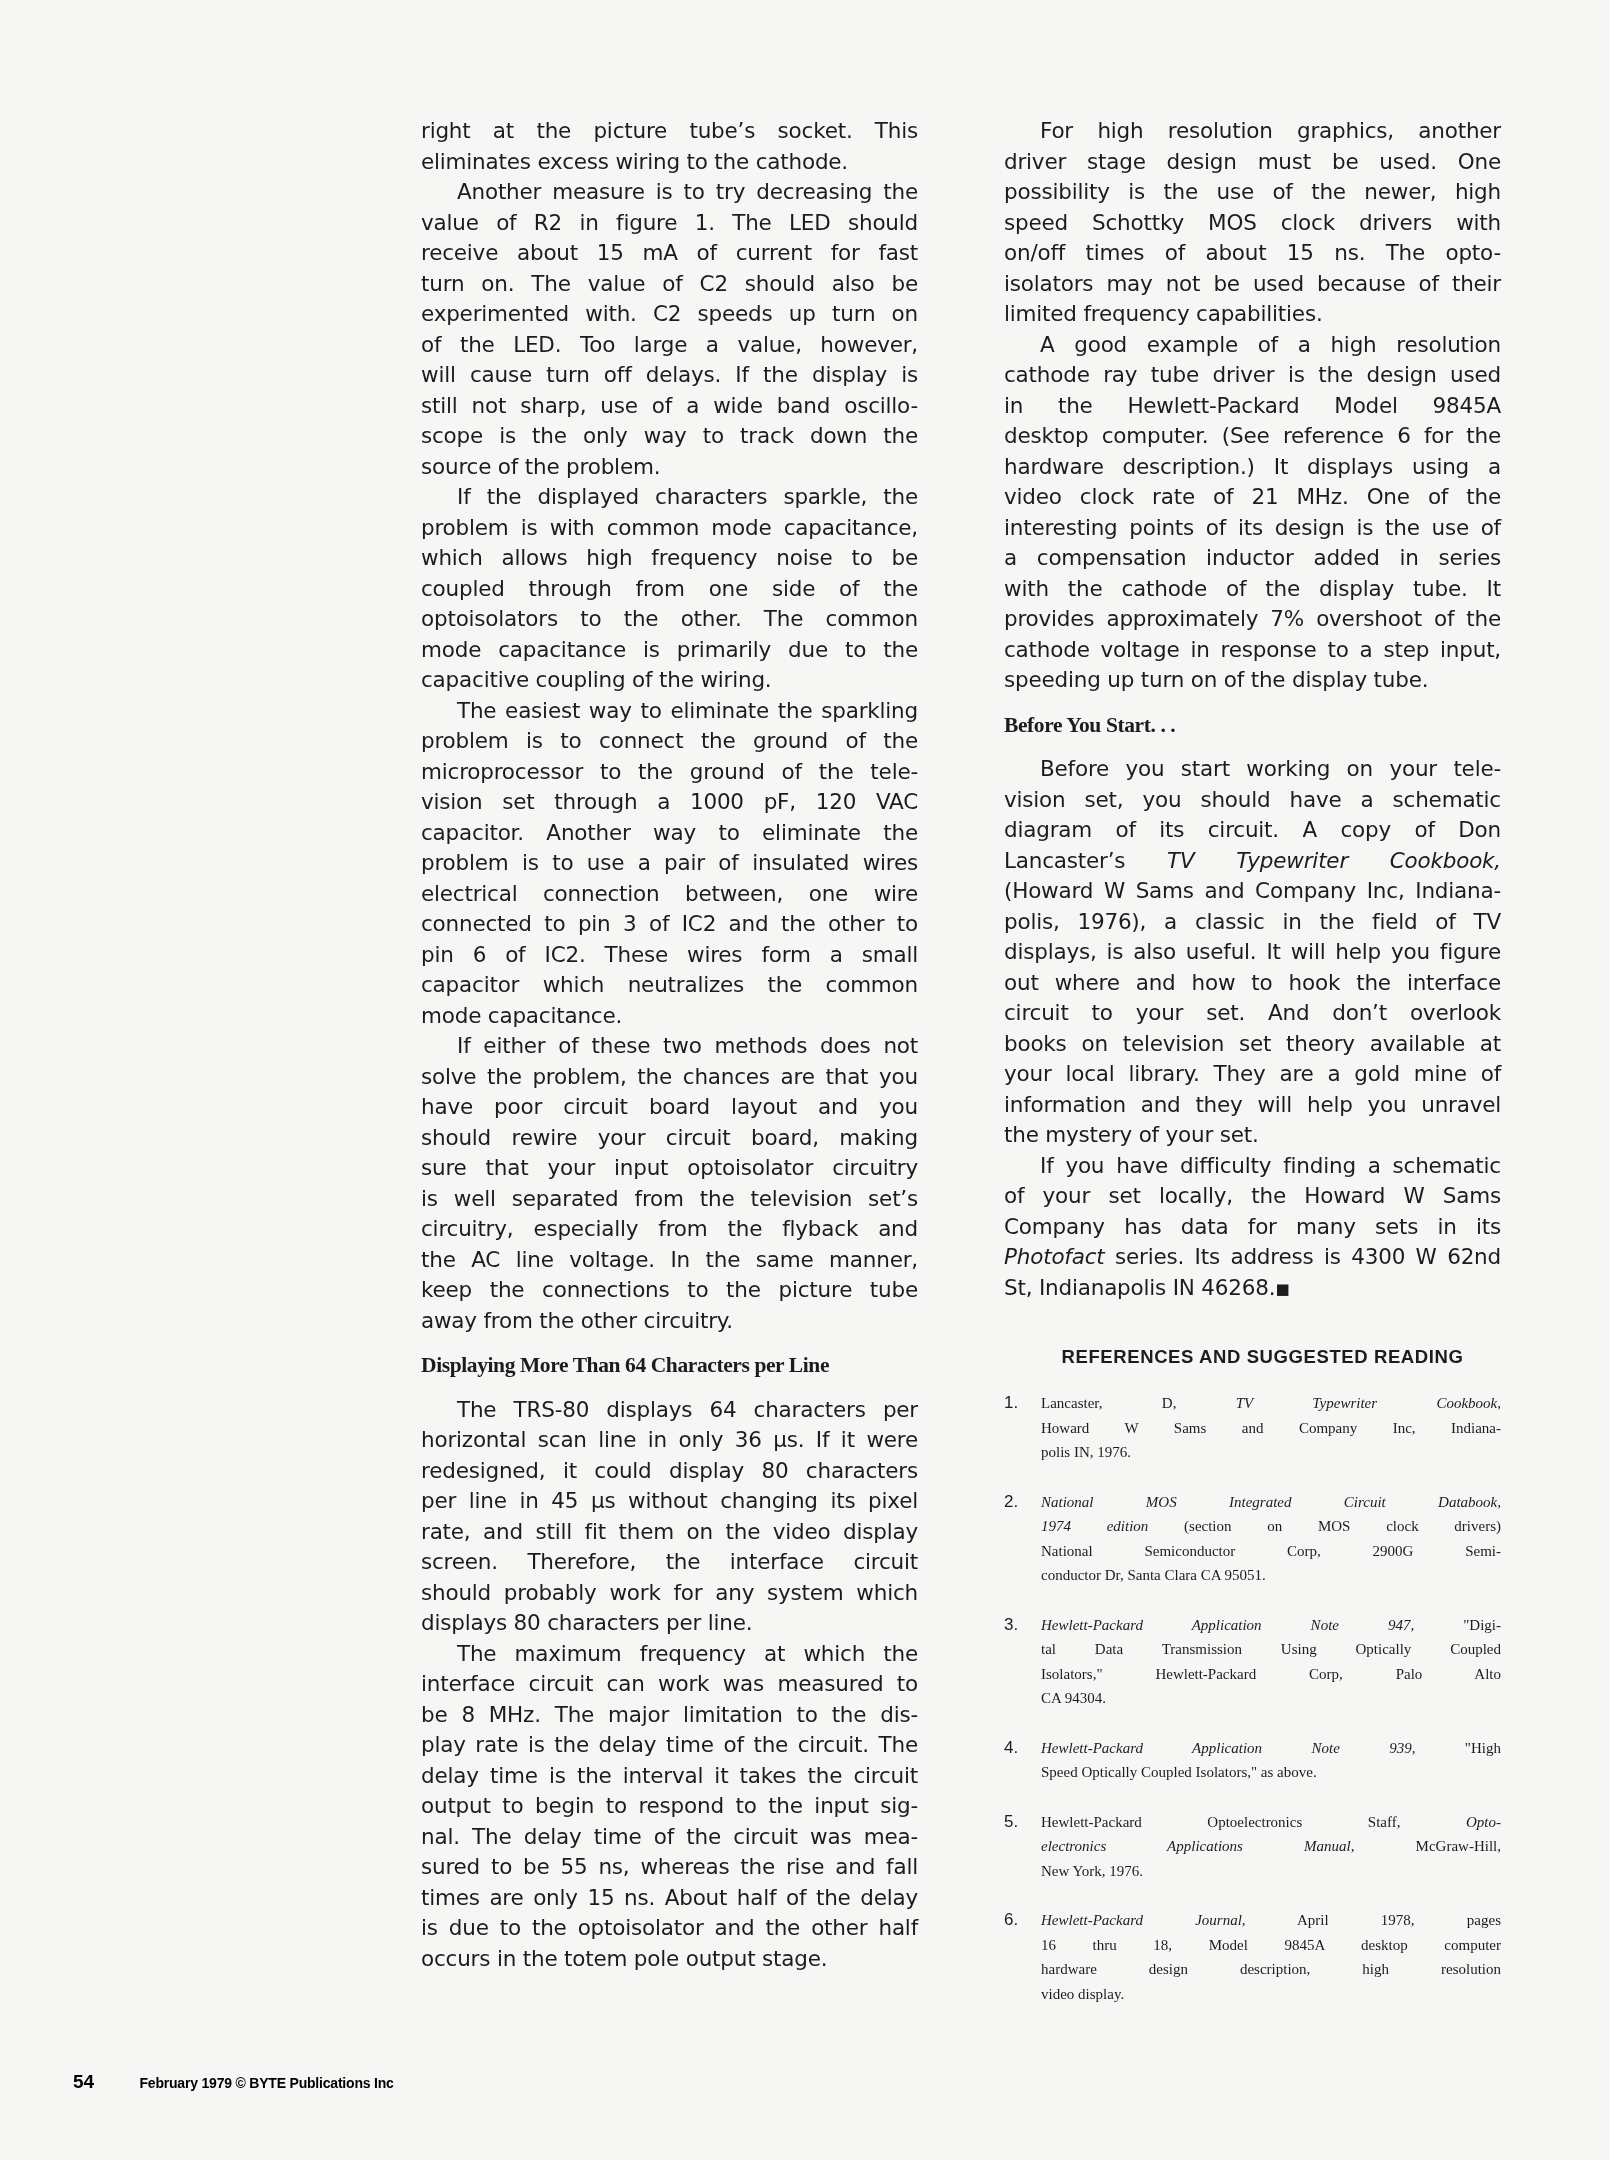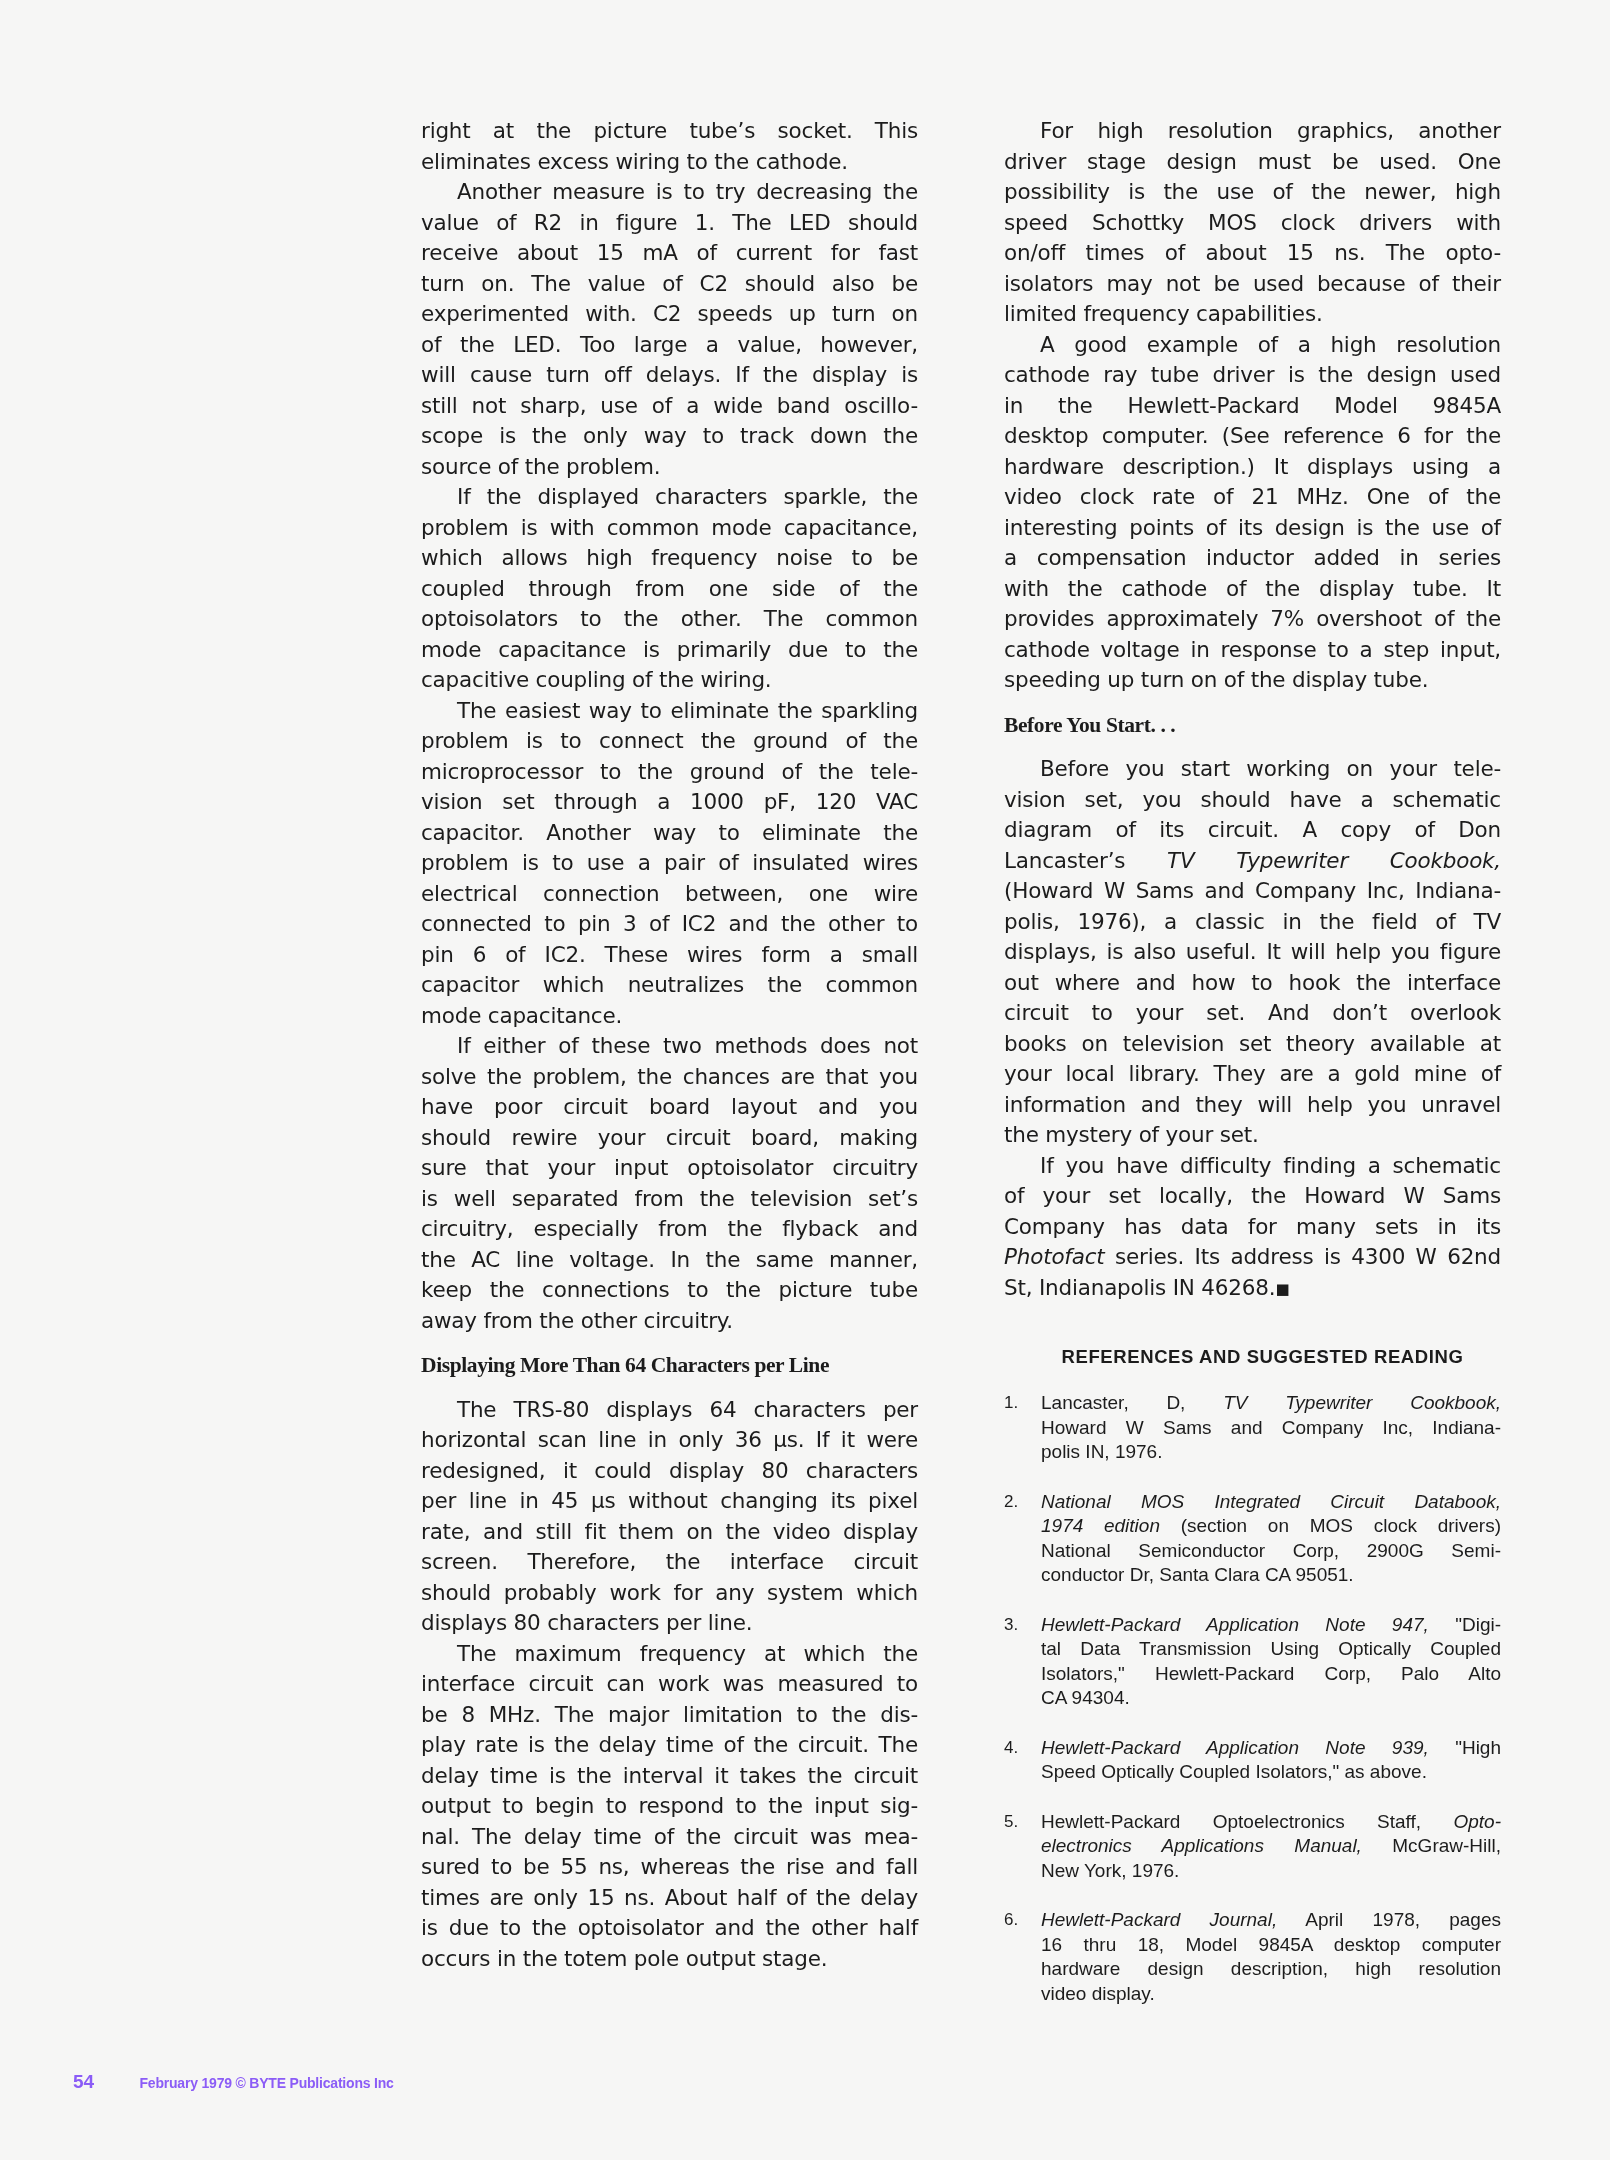--- a/index.html
+++ b/index.html
@@ -63,38 +63,38 @@
   }
   .ref-num {
     position: absolute;
     left: 0; top: 0;
     font-family: "Liberation Sans", sans-serif;
     font-size: 17px;
     line-height: 24.5px;
   }
   .ref-line {
     display: block;
-    font-family: Liberation Sans, sans-serif;
-    font-size: 19px;
+    font-family: Liberation Serif, serif;
+    font-size: 15px;
     line-height: 24.5px;
     height: 24.5px;
     white-space: nowrap;
     text-align: justify;
     text-align-last: justify;
   }
   .ref-line.last { text-align-last: left; }
   em { font-style: italic; }
 
   
   #footer {
     position: absolute;
     left: 73px;
     top: 2071px;
     font-family: "Liberation Sans", sans-serif;
-    color: #8b5cf6;
+    color: #000000;
   }
   #page-number {
     font-weight: bold;
     font-size: 19px;
     display: inline-block;
     width: 62px;
   }
   #footer-credit {
     font-size: 14px;
     font-weight: bold;

